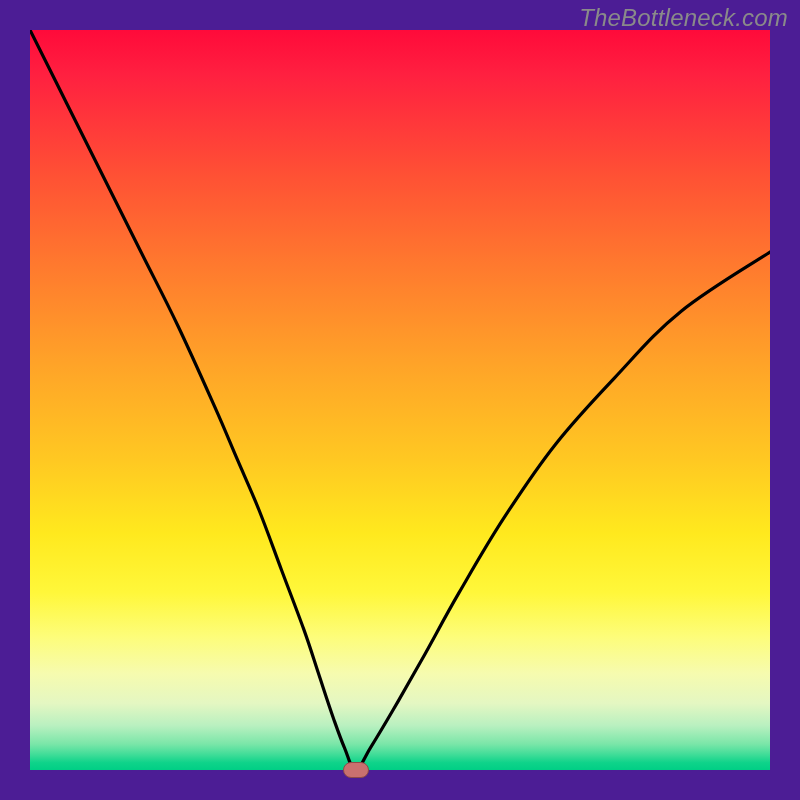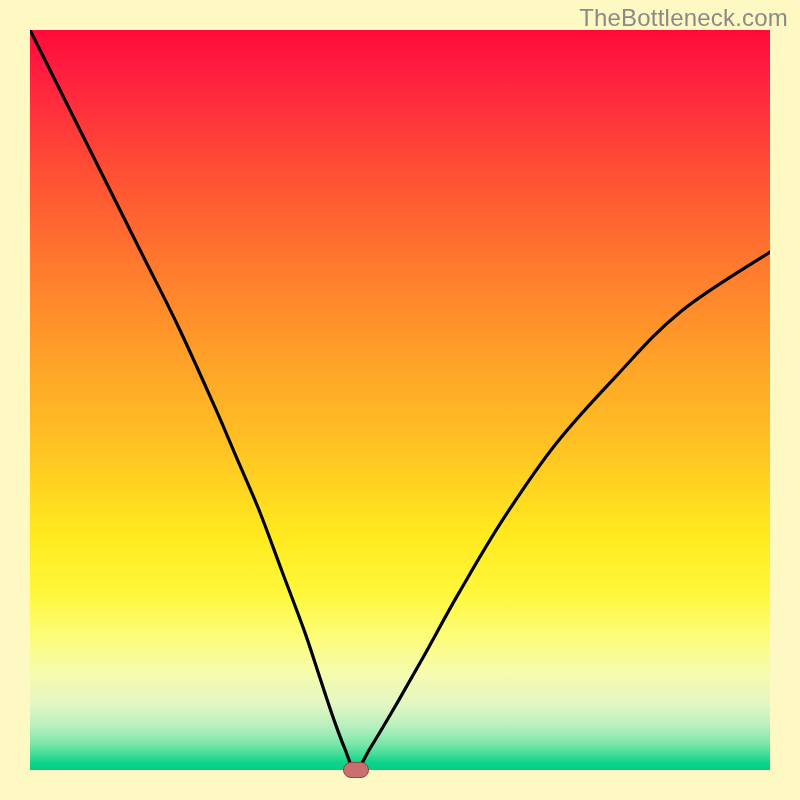--- a/index.html
+++ b/index.html
@@ -8,21 +8,22 @@
     width: 800px;
     height: 800px;
     overflow: hidden;
     background: #000;
     font-family: Arial, Helvetica, sans-serif;
   }
   .frame {
     position: relative;
     width: 800px;
     height: 800px;
-    background: #fef9c3;
+    background: #4c1d95;
+    font-style: italic;
   }
   .plot-area {
     position: absolute;
     left: 30px;
     top: 30px;
     width: 740px;
     height: 740px;
     
     background: linear-gradient(to bottom,
       #ff0a3a 0%,

